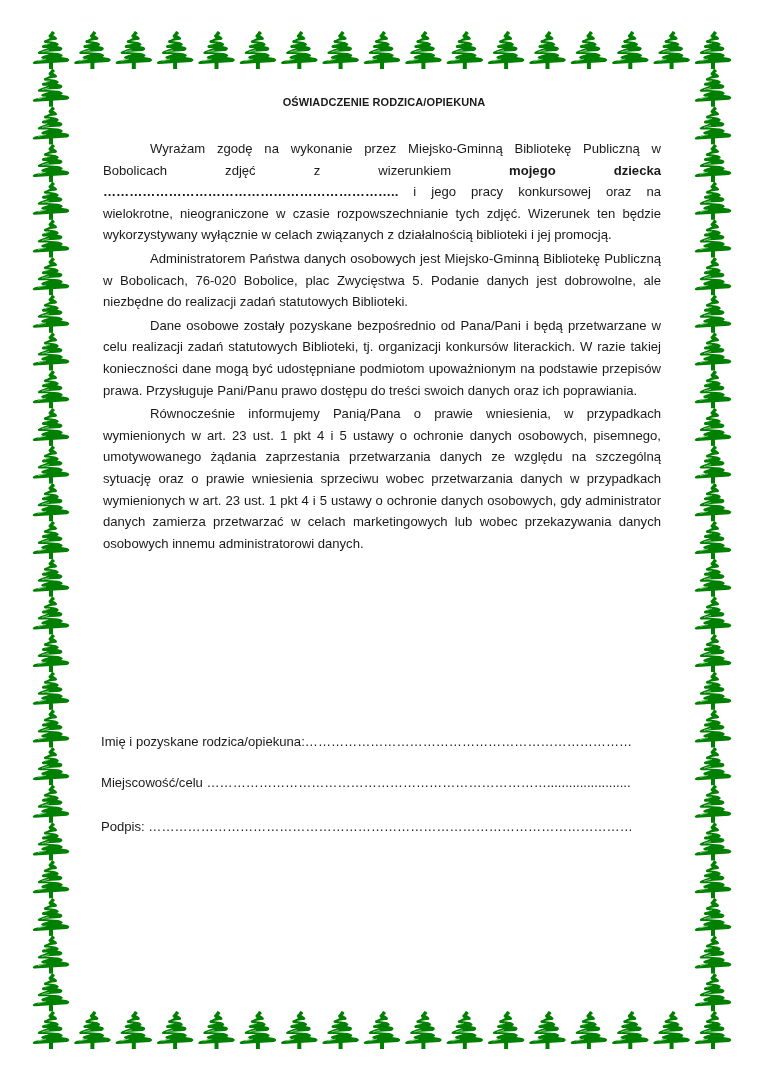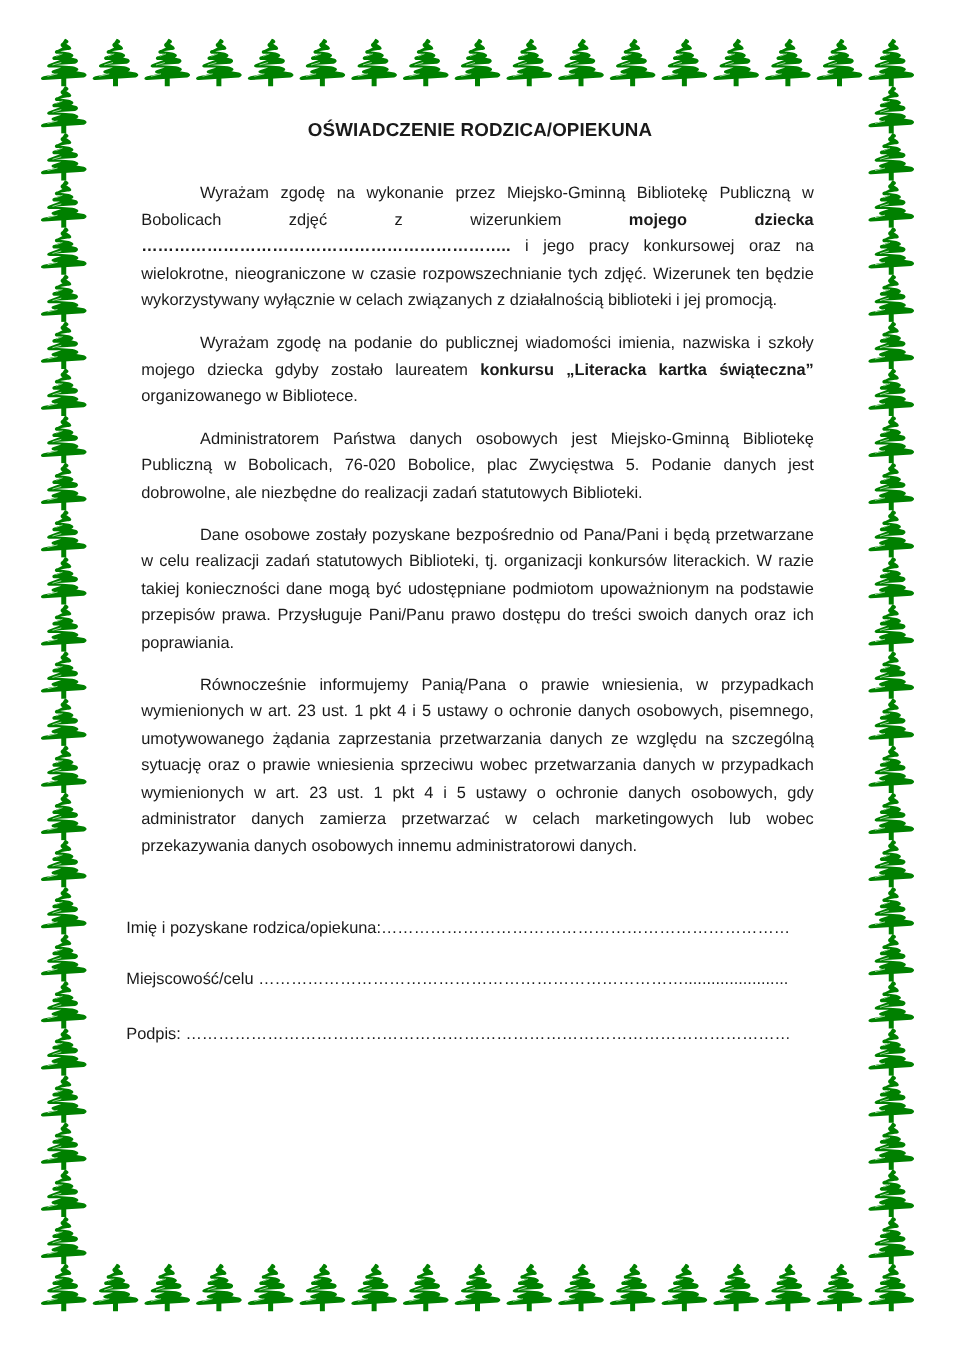--- a/index.html
+++ b/index.html
@@ -23,31 +23,31 @@
   }
   .page {
     position: absolute;
     left: 101px;
     top: 96px;
     width: 562px;
   }
   .title {
     text-align: center;
     font-weight: bold;
-    font-size: 15px;
+    font-size: 11px;
     letter-spacing: 0.1px;
     margin: 0 0 30px 0;
     padding-left: 4px;
   }
   .para {
     font-size: 13.1px;
     line-height: 21.6px;
     text-align: justify;
     text-indent: 47px;
-    margin: 12px;
+    margin: 2px;
   }
   .para b { font-weight: bold; }
   .signature {
     position: absolute;
     left: 101px;
     width: 530px;
     font-size: 13.1px;
     line-height: 18px;
     white-space: nowrap;
     overflow: hidden;
@@ -156,21 +156,20 @@
       <use href="#tree-shape" x="31.0" y="972.3"></use>
       <use href="#tree-shape" x="693.0" y="972.3"></use>
     </g>
 </svg>
 
 <div class="page">
   <div class="title">OŚWIADCZENIE RODZICA/OPIEKUNA</div>
 
   <p class="para"><span>Wyrażam zgodę na wykonanie przez Miejsko-Gminną Bibliotekę Publiczną w Bobolicach zdjęć z wizerunkiem </span><b>mojego dziecka</b><b class="dots"> …………………………………………………………..</b><span> i jego pracy konkursowej  oraz na wielokrotne, nieograniczone w czasie rozpowszechnianie tych zdjęć. Wizerunek ten będzie wykorzystywany wyłącznie w celach związanych z działalnością biblioteki i jej promocją.</span></p>
 
-  <p class="para"><span>Wyrażam zgodę na podanie do publicznej wiadomości imienia, nazwiska i szkoły mojego dziecka gdyby zostało laureatem </span><b>konkursu „Literacka kartka świąteczna”</b><span> organizowanego w Bibliotece.</span></p>
 
   <p class="para">Administratorem Państwa danych osobowych jest Miejsko-Gminną Bibliotekę Publiczną w Bobolicach, 76-020 Bobolice, plac Zwycięstwa 5. Podanie danych jest dobrowolne, ale niezbędne do realizacji zadań statutowych Biblioteki.</p>
 
   <p class="para">Dane osobowe zostały pozyskane bezpośrednio od Pana/Pani i będą przetwarzane w celu realizacji zadań statutowych Biblioteki, tj. organizacji konkursów literackich. W razie takiej konieczności dane mogą być udostępniane podmiotom upoważnionym na podstawie przepisów prawa. Przysługuje Pani/Panu prawo dostępu do treści swoich danych oraz ich poprawiania.</p>
 
   <p class="para">Równocześnie informujemy Panią/Pana o prawie wniesienia, w przypadkach wymienionych w art. 23 ust. 1 pkt 4 i 5 ustawy o ochronie danych osobowych, pisemnego, umotywowanego żądania zaprzestania przetwarzania danych ze względu na szczególną sytuację oraz o prawie wniesienia sprzeciwu wobec przetwarzania danych w przypadkach wymienionych w art. 23 ust. 1 pkt 4 i 5 ustawy o ochronie danych osobowych, gdy administrator danych zamierza przetwarzać w celach marketingowych lub wobec przekazywania danych osobowych innemu administratorowi danych.</p>
 </div>
 
 <div class="signature" style="top:733px;">
   <span>Imię i pozyskane rodzica/opiekuna:</span><span class="dots">…………………………………………………………………………………………….</span>

